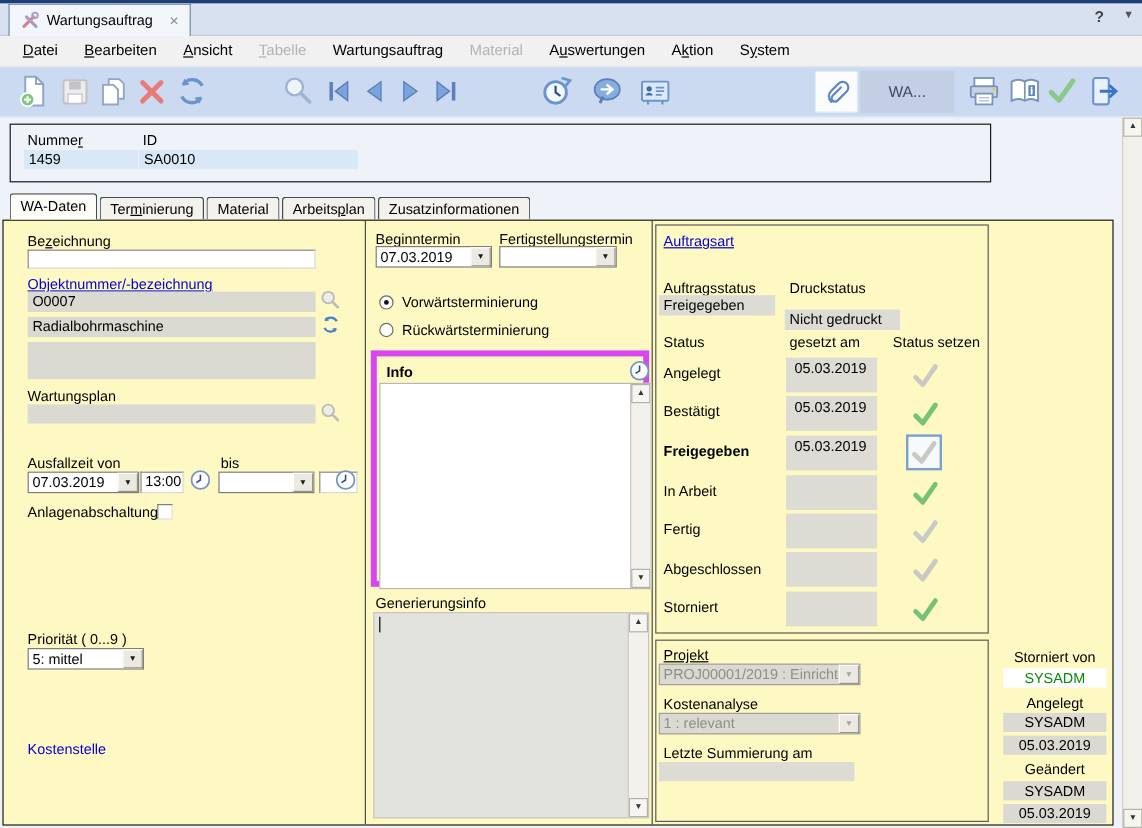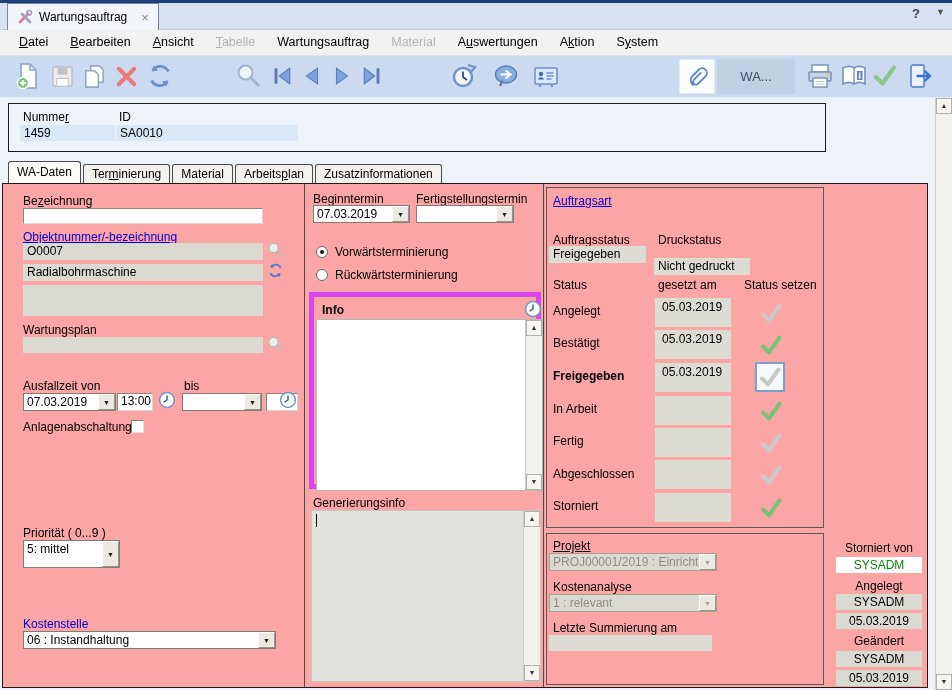--- a/index.html
+++ b/index.html
@@ -39,21 +39,21 @@
   .hdr-lbl { position:absolute; top:6px; font-size:12px; }
   .hdr-val { position:absolute; top:21px; height:16px; background:#d9e7f6; font-size:12px; padding:1px 4px 0 4px; }
 
   
   .tabstrip { left:8px; top:161px; height:22px; display:flex; align-items:flex-end; }
   .ftab { border:1px solid #4a4a4a; border-bottom:none; background:#f3f2ec; height:19px;
           padding:0 8px; line-height:18px; font-size:12px; border-radius:3px 3px 0 0; margin-right:2px; white-space:nowrap; }
   .ftab.active { background:#fcfcf8; height:22px; line-height:21px; font-weight:400; position:relative; z-index:2; }
 
   
-  .page { left:2px; top:183px; width:926px; height:505px; border:1px solid #1a1a1a; background:#fca5a5; }
+  .page { left:2px; top:183px; width:926px; height:505px; border:1px solid #1a1a1a; background:#fef9c3; }
   .vdiv { position:absolute; top:0; width:1px; height:503px; background:#4a4a4a; }
 
   .lbl { position:absolute; font-size:12px; white-space:nowrap; }
   .link { color:#0000d8; text-decoration:underline; }
   .bluelbl { color:#0000d8; }
 
   .inp { position:absolute; background:#fff; border:1px solid; border-color:#8a887f #d8d6cd #d8d6cd #8a887f; font-size:12px; padding:0 3px; }
   .gfld { position:absolute; background:#dadad2; font-size:12px; padding:1px 4px 0 4px; overflow:hidden; white-space:nowrap; }
 
   .combo { position:absolute; background:#fff; border:1px solid #7f7d74; display:flex; align-items:stretch; font-size:12px; }
@@ -333,30 +333,26 @@
     <svg width="18" height="18" viewBox="0 0 18 18" style="position:relative; top:21px">
         <circle cx="9" cy="9" r="7.4" fill="#fdfdfd" stroke="#7396c8" stroke-width="1.5"></circle>
         <path d="M9 4.6 V9 L5.6 11.2" fill="none" stroke="#2a4a80" stroke-width="1.3"></path>
       </svg>
   </span>
 
   <span class="lbl" style="left:20px; top:236px">Anlagenabschaltung</span>
   <span class="checkbox" style="left:128px; top:236px"></span>
 
   <span class="lbl" style="left:20px; top:342px">Priorität ( 0...9 )</span>
-  <div class="combo" style="left:20px; top:356px; width:97px; height:28px">
+  <div class="combo" style="left:20px; top:356px; width:97px; height:18px">
     <span class="combo-val">5: mittel</span>
       <span class="dd">▼</span>
   </div>
 
   <span class="lbl bluelbl" style="left:20px; top:433px">Kostenstelle</span>
-  <div class="combo" style="left:20px; top:447px; width:253px; height:18px">
-    <span class="combo-val">06 : Instandhaltung</span>
-      <span class="dd">▼</span>
-  </div>
 
   <span class="lbl" style="left:310px; top:8px">Beginntermin</span>
   <div class="combo" style="left:310px; top:21px; width:97px; height:18px">
     <span class="combo-val">07.03.2019</span>
       <span class="dd">▼</span>
   </div>
   <span class="lbl" style="left:413px; top:8px">Fertigstellungstermin</span>
   <div class="combo" style="left:413px; top:21px; width:98px; height:18px">
     <span class="combo-val"></span>
       <span class="dd">▼</span>

